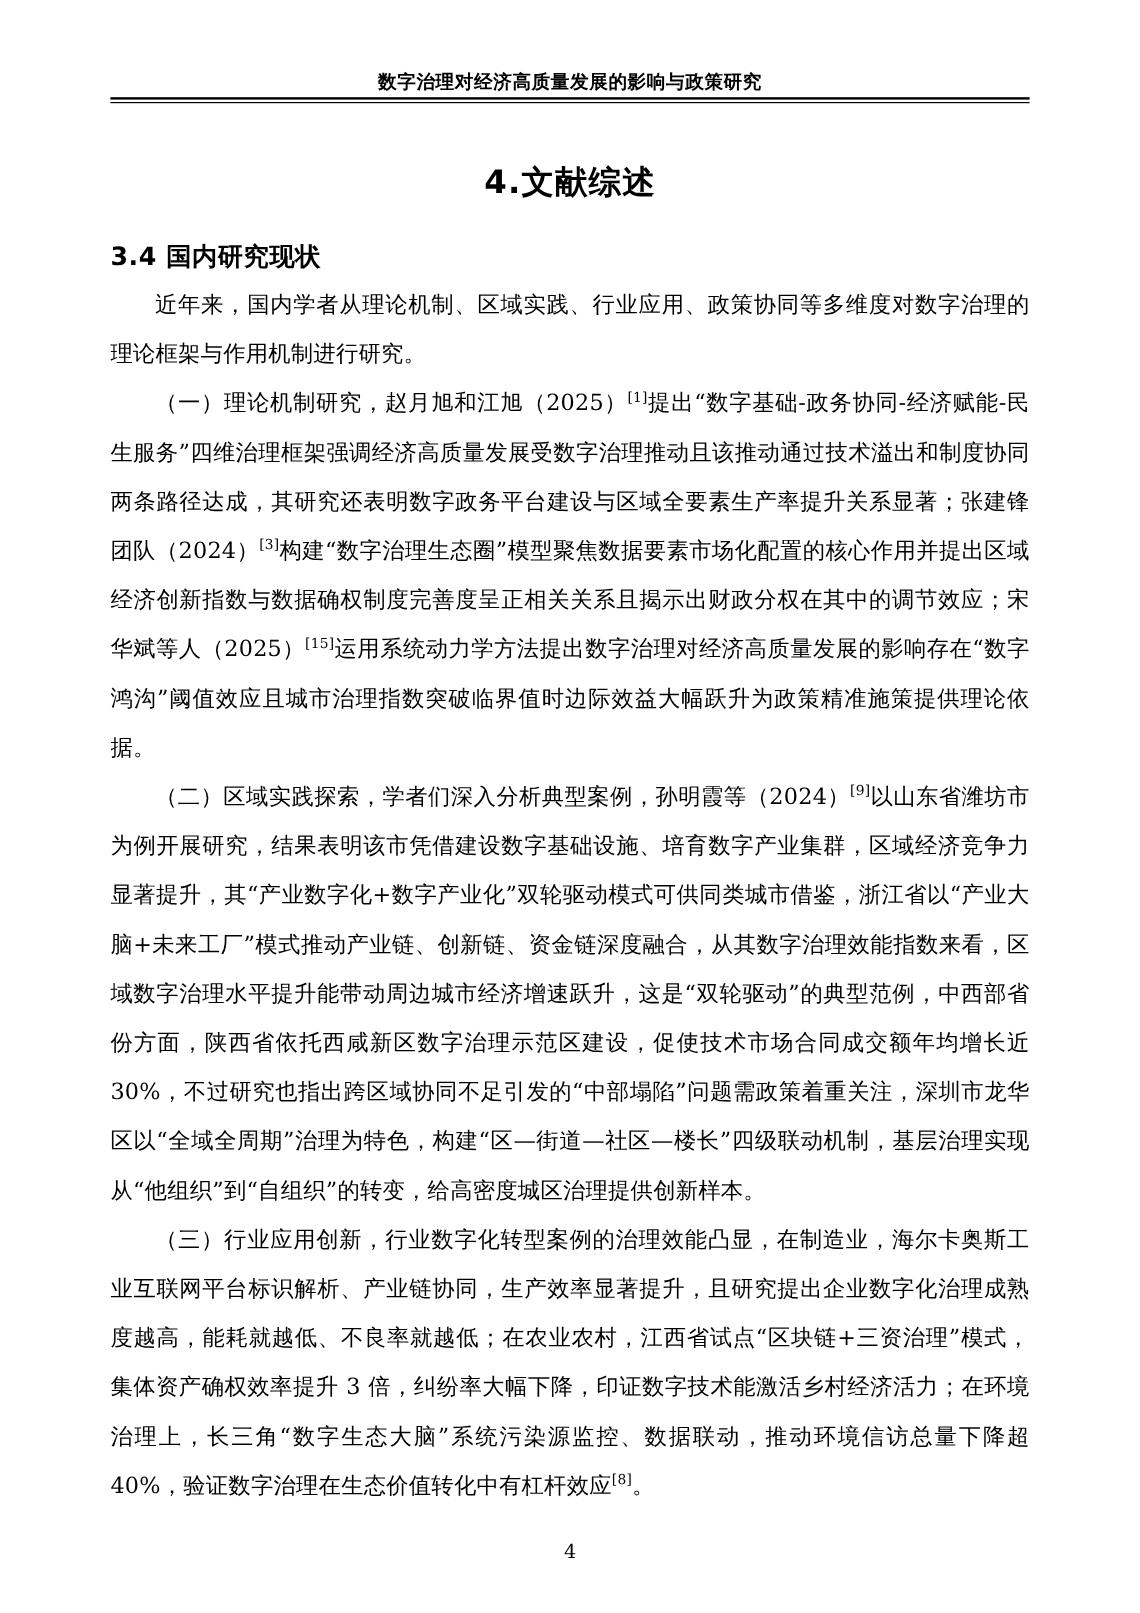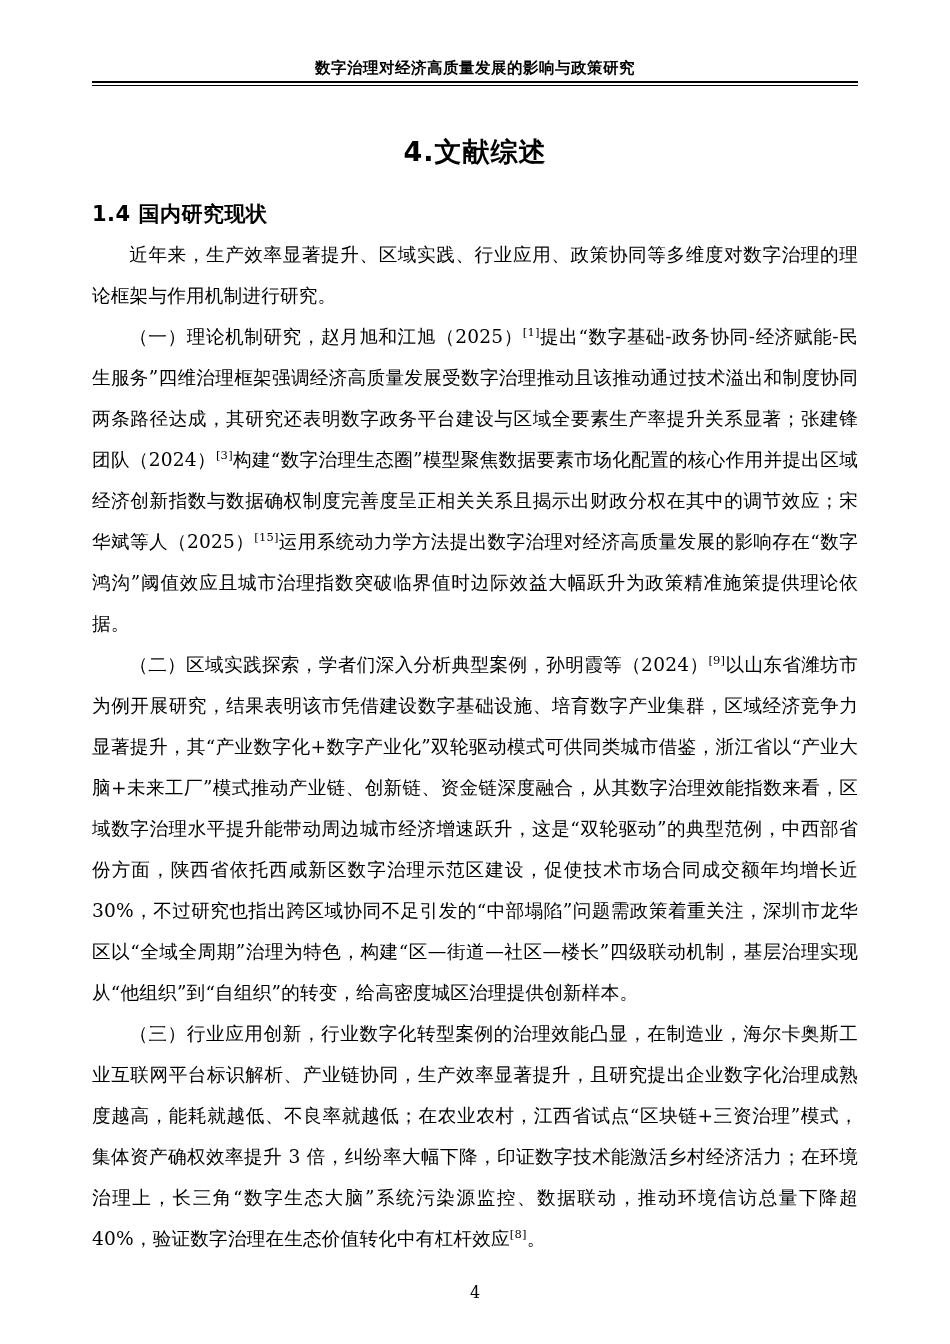--- a/index.html
+++ b/index.html
@@ -90,23 +90,23 @@
 
 <div class="page">
 
   <div class="header">
     <div>数字治理对经济高质量发展的影响与政策研究</div>
     <div class="header-rules"></div>
   </div>
 
   <h1 class="chapter-title">4.文献综述</h1>
 
-  <h2 class="section-title">1.4 国内研究现状</h2>
+  <h2 class="section-title">3.4 国内研究现状</h2>
 
-  <p class="para">近年来，生产效率显著提升、区域实践、行业应用、政策协同等多维度对数字治理的理论框架与作用机制进行研究。</p>
+  <p class="para">近年来，国内学者从理论机制、区域实践、行业应用、政策协同等多维度对数字治理的理论框架与作用机制进行研究。</p>
 
   <p class="para"><span>（一）理论机制研究，赵月旭和江旭（2025）</span><sup>[1]</sup><span>提出“数字基础-政务协同-经济赋能-民生服务”四维治理框架强调经济高质量发展受数字治理推动且该推动通过技术溢出和制度协同两条路径达成，其研究还表明数字政务平台建设与区域全要素生产率提升关系显著；张建锋团队（2024）</span><sup>[3]</sup><span>构建“数字治理生态圈”模型聚焦数据要素市场化配置的核心作用并提出区域经济创新指数与数据确权制度完善度呈正相关关系且揭示出财政分权在其中的调节效应；宋华斌等人（2025）</span><sup>[15]</sup><span>运用系统动力学方法提出数字治理对经济高质量发展的影响存在“数字鸿沟”阈值效应且城市治理指数突破临界值时边际效益大幅跃升为政策精准施策提供理论依据。</span></p>
 
   <p class="para"><span>（二）区域实践探索，学者们深入分析典型案例，孙明霞等（2024）</span><sup>[9]</sup><span>以山东省潍坊市为例开展研究，结果表明该市凭借建设数字基础设施、培育数字产业集群，区域经济竞争力显著提升，其“产业数字化+数字产业化”双轮驱动模式可供同类城市借鉴，浙江省以“产业大脑+未来工厂”模式推动产业链、创新链、资金链深度融合，从其数字治理效能指数来看，区域数字治理水平提升能带动周边城市经济增速跃升，这是“双轮驱动”的典型范例，中西部省份方面，陕西省依托西咸新区数字治理示范区建设，促使技术市场合同成交额年均增长近 30%，不过研究也指出跨区域协同不足引发的“中部塌陷”问题需政策着重关注，深圳市龙华区以“全域全周期”治理为特色，构建“区—街道—社区—楼长”四级联动机制，基层治理实现从“他组织”到“自组织”的转变，给高密度城区治理提供创新样本。</span></p>
 
   <p class="para"><span>（三）行业应用创新，行业数字化转型案例的治理效能凸显，在制造业，海尔卡奥斯工业互联网平台标识解析、产业链协同，生产效率显著提升，且研究提出企业数字化治理成熟度越高，能耗就越低、不良率就越低；在农业农村，江西省试点“区块链+三资治理”模式，集体资产确权效率提升 3 倍，纠纷率大幅下降，印证数字技术能激活乡村经济活力；在环境治理上，长三角“数字生态大脑”系统污染源监控、数据联动，推动环境信访总量下降超 40%，验证数字治理在生态价值转化中有杠杆效应</span><sup>[8]</sup><span>。</span></p>
 
   <div class="page-number">4</div>
 
 </div>

